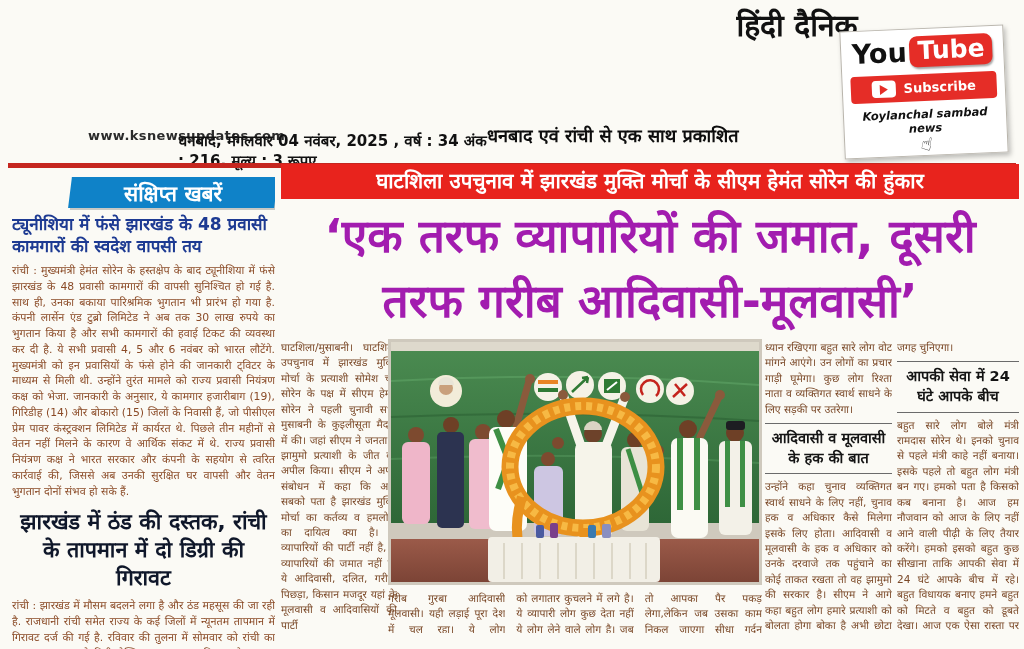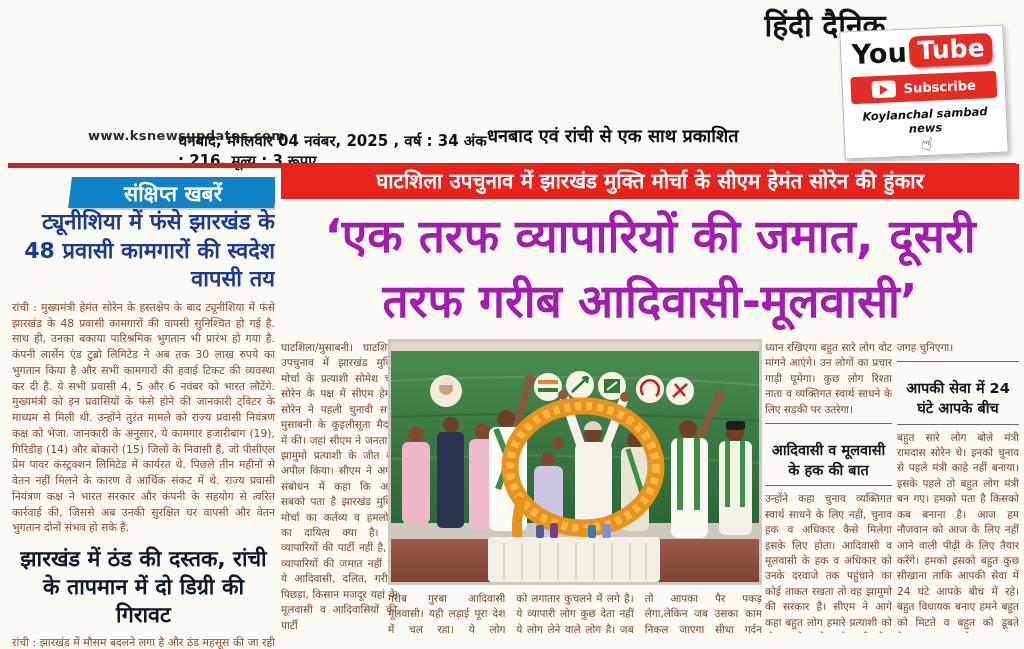--- a/index.html
+++ b/index.html
@@ -4,21 +4,21 @@
 <style>
   * { margin:0; padding:0; box-sizing:border-box; }
   html,body { background:#e9e7e0; }
   body { font-family:"DejaVu Sans", sans-serif; }
   .page {
     position:relative; width:1024px; height:649px; margin:0 auto;
     background:#fbfaf5; overflow:hidden; color:#1a1a1a;
   }
   
   .website { position:absolute; left:88px; top:128px; font-size:13px; font-weight:bold; color:#2b2b2b; letter-spacing:.4px; text-decoration:none; }
-  .tagline { position:absolute; left:700px; top:4px; width:250px; text-align:center; font-size:30px; font-weight:800; color:#111; }
+  .tagline { position:absolute; left:672px; top:4px; width:250px; text-align:center; font-size:30px; font-weight:800; color:#111; }
   .title {
     position:absolute; left:78px; top:12px; width:772px; text-align:center;
     font-size:75px; font-weight:900; color:#0d0d0d; line-height:1.35; letter-spacing:1px;
     text-shadow:3px 3px 0 rgba(120,120,120,.45);
     white-space:nowrap;
   }
   .edition-line { position:absolute; left:178px; top:130px; width:310px; font-size:15px; font-weight:700; color:#111; }
   .publish-line { position:absolute; left:487px; top:123px; width:335px; font-size:18px; font-weight:800; color:#0d0d0d; }
   .yt-card {
     position:absolute; left:842px; top:28px; width:164px; height:128px;
@@ -37,21 +37,21 @@
   .red-rule { position:absolute; left:8px; top:163px; width:1008px; height:5px; background:#c5261f; }
 
   
   .sidebar { position:absolute; left:12px; top:177px; width:263px; height:472px; overflow:hidden; }
   .sb-banner {
     margin-left:58px; width:206px; height:31px; background:#0f82c8;
     transform:skewX(-7deg); display:flex; align-items:center; justify-content:center;
     box-shadow:2px 2px 0 rgba(0,0,0,.2);
   }
   .sb-banner span { transform:skewX(7deg); color:#fff; font-size:21px; font-weight:800; }
-  .sb-head1 { text-align:right; font-size:22px; line-height:1.3; font-weight:800; color:#1d3a92; }
+  .sb-head1 { margin-top:5px; text-align:left; font-size:17px; line-height:1.3; font-weight:800; color:#1d3a92; }
   .sb-head2 { margin-top:9px; text-align:center; font-size:21.5px; line-height:1.3; font-weight:800; color:#0f172a; }
   .sb-body { margin-top:6px; font-size:10.8px; line-height:1.46; text-align:justify; color:#8a4a26; }
 
   
   .main { position:absolute; left:281px; top:164px; width:738px; height:578px; overflow:hidden; }
   .kicker {
     position:absolute; left:0; top:0; width:738px; height:35px; background:#e8231d;
     color:#fff; font-size:20.5px; font-weight:800; text-align:center; line-height:35px;
   }
   .headline {
@@ -61,21 +61,21 @@
   .bodycopy { font-size:10.5px; line-height:1.47; text-align:justify; color:#7a4827; }
   .col { position:absolute; overflow:hidden; }
   .col1 { left:0; top:176px; width:116px; height:293px; }
   .col5 { left:484px; top:176px; width:127px; height:293px; }
   .col6 { left:616px; top:176px; width:122px; height:293px; }
   .subhead {
     margin:6px 0 5px; padding:3px 0 5px; text-align:center;
     font-size:14.5px; line-height:1.35; font-weight:800; color:#141414;
     border-bottom:1px solid #6b6b6b;
   }
-  .subhead.topline { border-top:1px solid #6b6b6b; padding-top:17px; }
+  .subhead.topline { border-top:1px solid #6b6b6b; padding-top:5px; }
   .photo { position:absolute; left:107px; top:175px; width:374px; height:246px; }
   .photo svg { display:block; }
   .caption-row { position:absolute; left:107px; top:427px; width:374px; height:42px; display:flex; gap:11px; }
   .caption-row .cap { flex:1; overflow:hidden; }
 </style>
 </head>
 <body>
 
 <div class="page">
 

